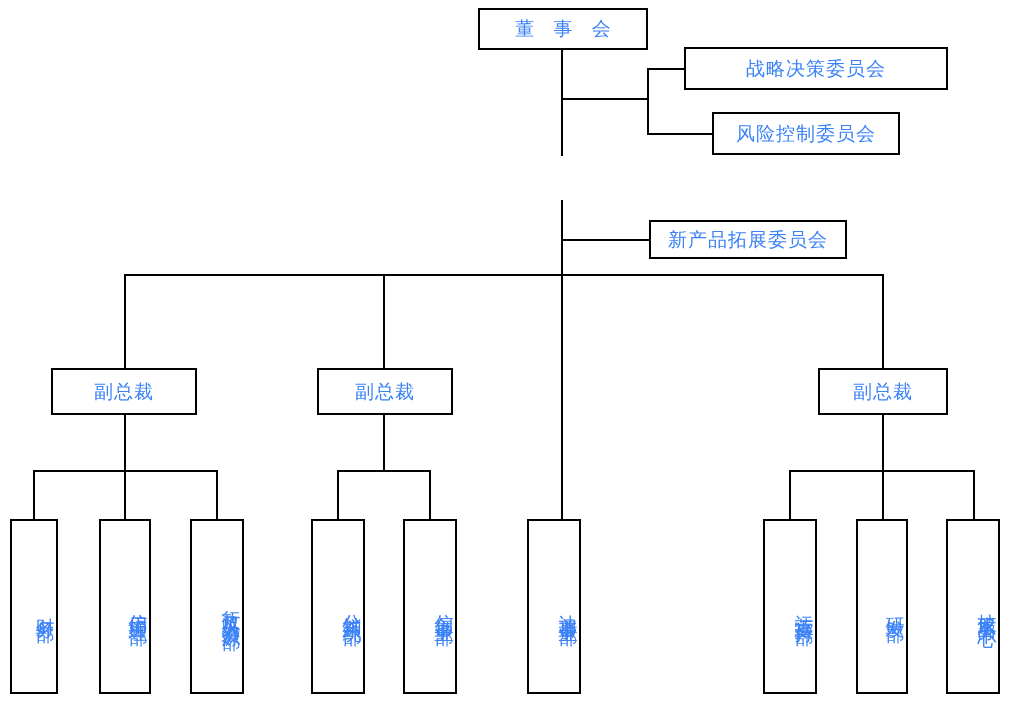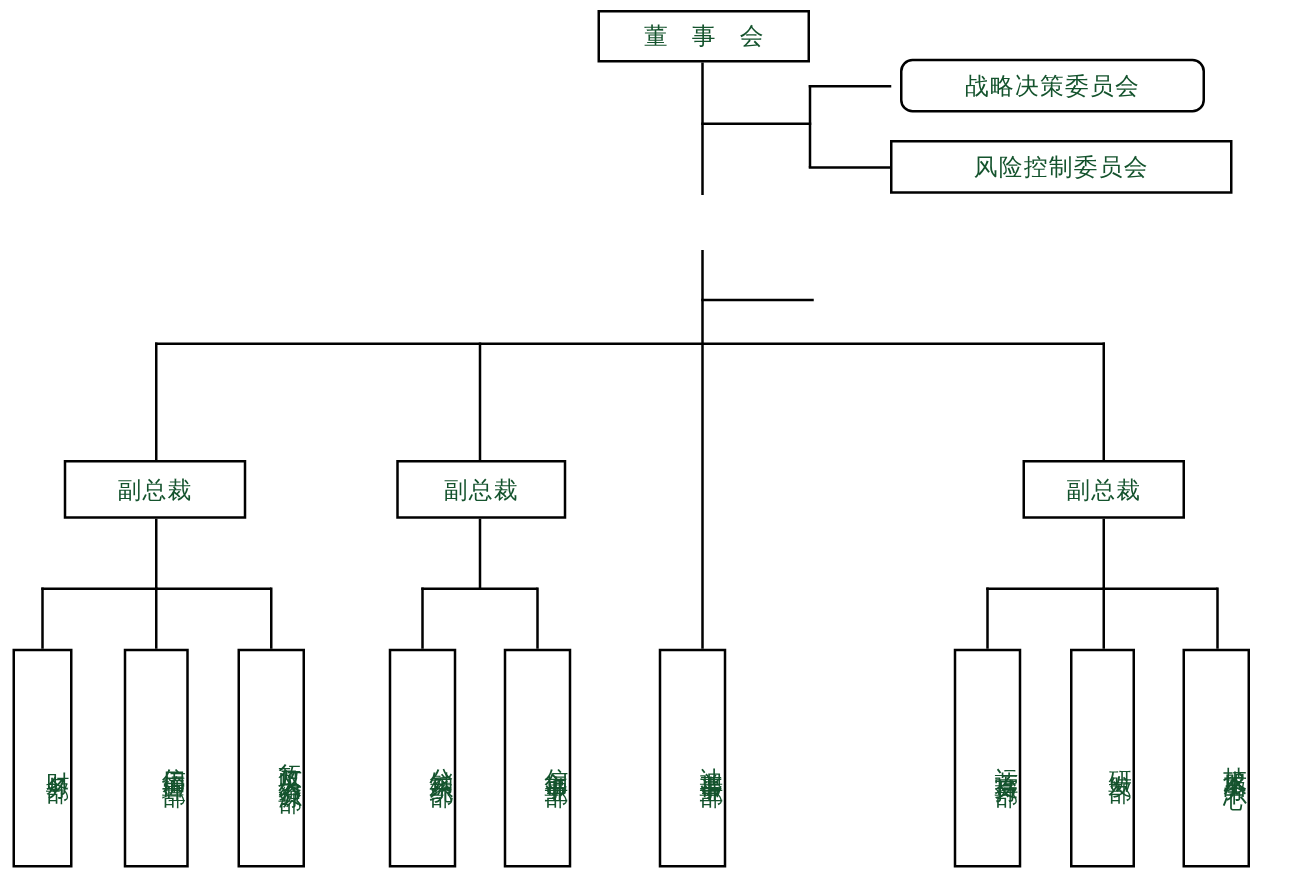--- a/index.html
+++ b/index.html
@@ -17,21 +17,21 @@
   }
   .node {
     position: absolute;
     box-sizing: border-box;
     border: 2px solid #000000;
     background: #ffffff;
     display: flex;
     align-items: center;
     justify-content: center;
     text-align: center;
-    color: #14532d;
+    color: #3b82f6;
     z-index: 3;
   }
   .node.horiz {
     font-size: 19px;
     letter-spacing: 1px;
     white-space: nowrap;
   }
   .node.horiz.wide-space {
     letter-spacing: 7px;
     text-indent: 7px;
@@ -87,25 +87,26 @@
   <div class="line v" style="left:429px; top:470px; height:50px;"></div>
 
   <div class="line v" style="left:882px; top:414px; height:58px;"></div>
   <div class="line h" style="left:789px; top:470px; width:185px;"></div>
   <div class="line v" style="left:789px; top:470px; height:50px;"></div>
   <div class="line v" style="left:882px; top:470px; height:50px;"></div>
   <div class="line v" style="left:973px; top:470px; height:50px;"></div>
 
   <div class="node horiz wide-space" style="left:478px; top:8px; width:170px; height:42px;">董 事 会</div>
 
-  <div class="node horiz" style="left:720px; top:47px; width:244px; height:43px;border-radius:10px;">战略决策委员会</div>
+  <div class="node horiz" style="left:684px; top:47px; width:264px; height:43px;">战略决策委员会</div>
 
-  <div class="node horiz" style="left:712px; top:112px; width:274px; height:43px;">风险控制委员会</div>
+  <div class="node horiz" style="left:712px; top:112px; width:188px; height:43px;">风险控制委员会</div>
 
 
+  <div class="node horiz" style="left:649px; top:220px; width:198px; height:39px;">新产品拓展委员会</div>
 
   <div class="node horiz" style="left:51px; top:368px; width:146px; height:47px;">副总裁</div>
 
   <div class="node horiz" style="left:317px; top:368px; width:136px; height:47px;">副总裁</div>
 
   <div class="node horiz" style="left:818px; top:368px; width:130px; height:47px;">副总裁</div>
 
   <div class="node vert" style="left:10px; top:519px; width:48px; height:175px;">财务部</div>
 
   <div class="node vert" style="left:99px; top:519px; width:52px; height:175px;">信用管理部</div>

